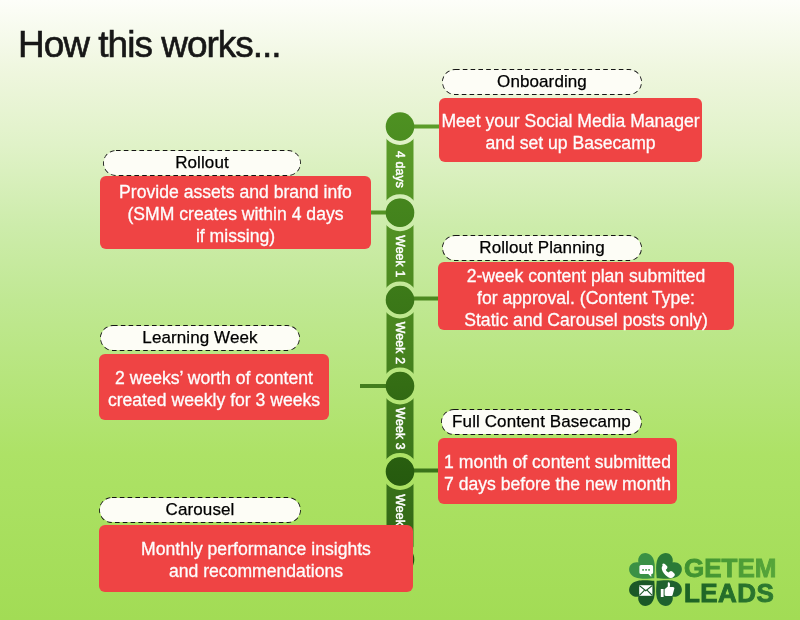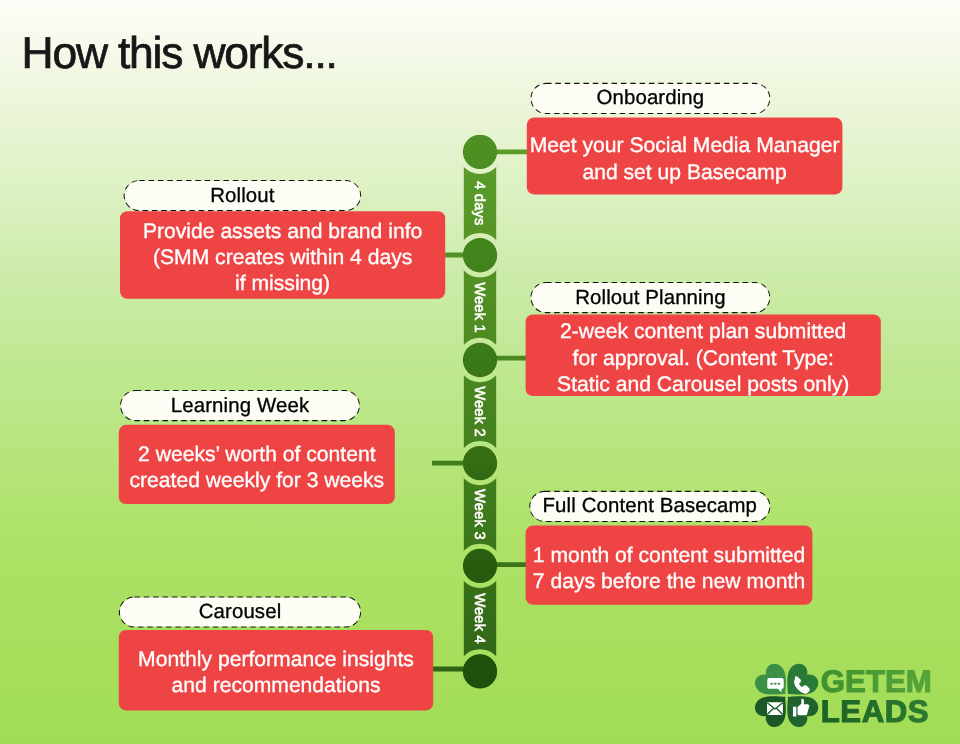--- a/index.html
+++ b/index.html
@@ -107,21 +107,21 @@
 <div class="pill" style="left:442px;top:235px;width:200px">Rollout Planning</div>
 <div class="box" style="left:438px;top:262px;width:296px;height:68px">2-week content plan submitted<br>for approval. (Content Type:<br>Static and Carousel posts only)</div>
 
 <div class="pill" style="left:100px;top:325px;width:200px">Learning Week</div>
 <div class="box" style="left:99px;top:354px;width:230px;height:66px">2 weeks’ worth of content<br>created weekly for 3 weeks</div>
 
 <div class="pill" style="left:441px;top:409px;width:201px">Full Content Basecamp</div>
 <div class="box" style="left:438px;top:438px;width:239px;height:66px">1 month of content submitted<br>7 days before the new month</div>
 
 <div class="pill" style="left:99px;top:497px;width:202px">Carousel</div>
-<div class="box" style="left:99px;top:525px;width:262px;height:67px">Monthly performance insights<br>and recommendations</div>
+<div class="box" style="left:99px;top:525px;width:314px;height:67px">Monthly performance insights<br>and recommendations</div>
 
 <svg class="logo" width="165" height="64" viewBox="623 548 165 64">
   <defs>
     <linearGradient id="txtGradA" gradientUnits="userSpaceOnUse" x1="683" y1="568" x2="778" y2="568">
       <stop offset="0" stop-color="#3f9230"></stop>
       <stop offset="1" stop-color="#57a63a"></stop>
     </linearGradient>
     <linearGradient id="txtGradB" gradientUnits="userSpaceOnUse" x1="683" y1="592" x2="778" y2="592">
       <stop offset="0" stop-color="#1c6224"></stop>
       <stop offset="1" stop-color="#2f7c31"></stop>

